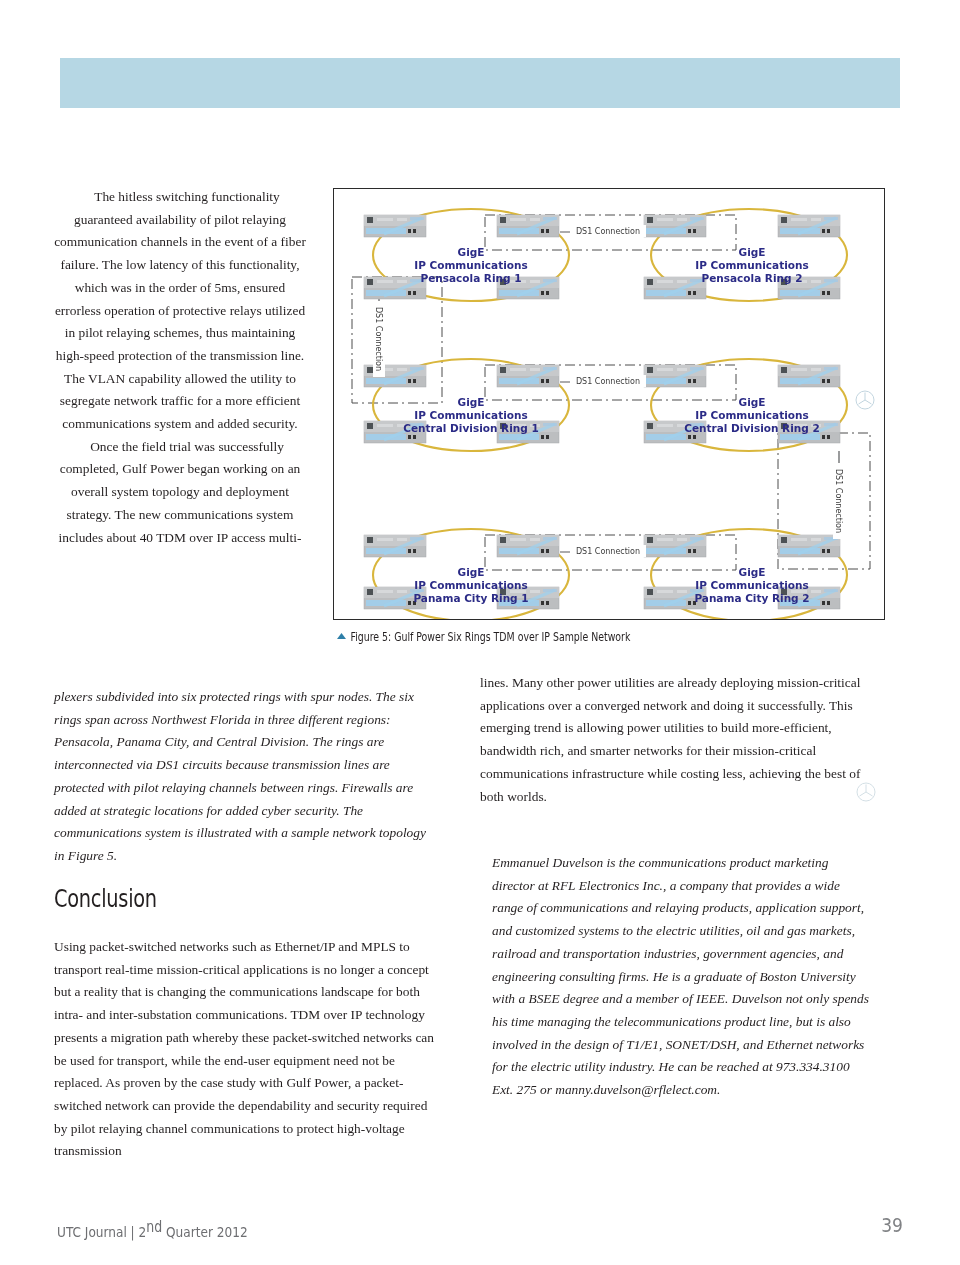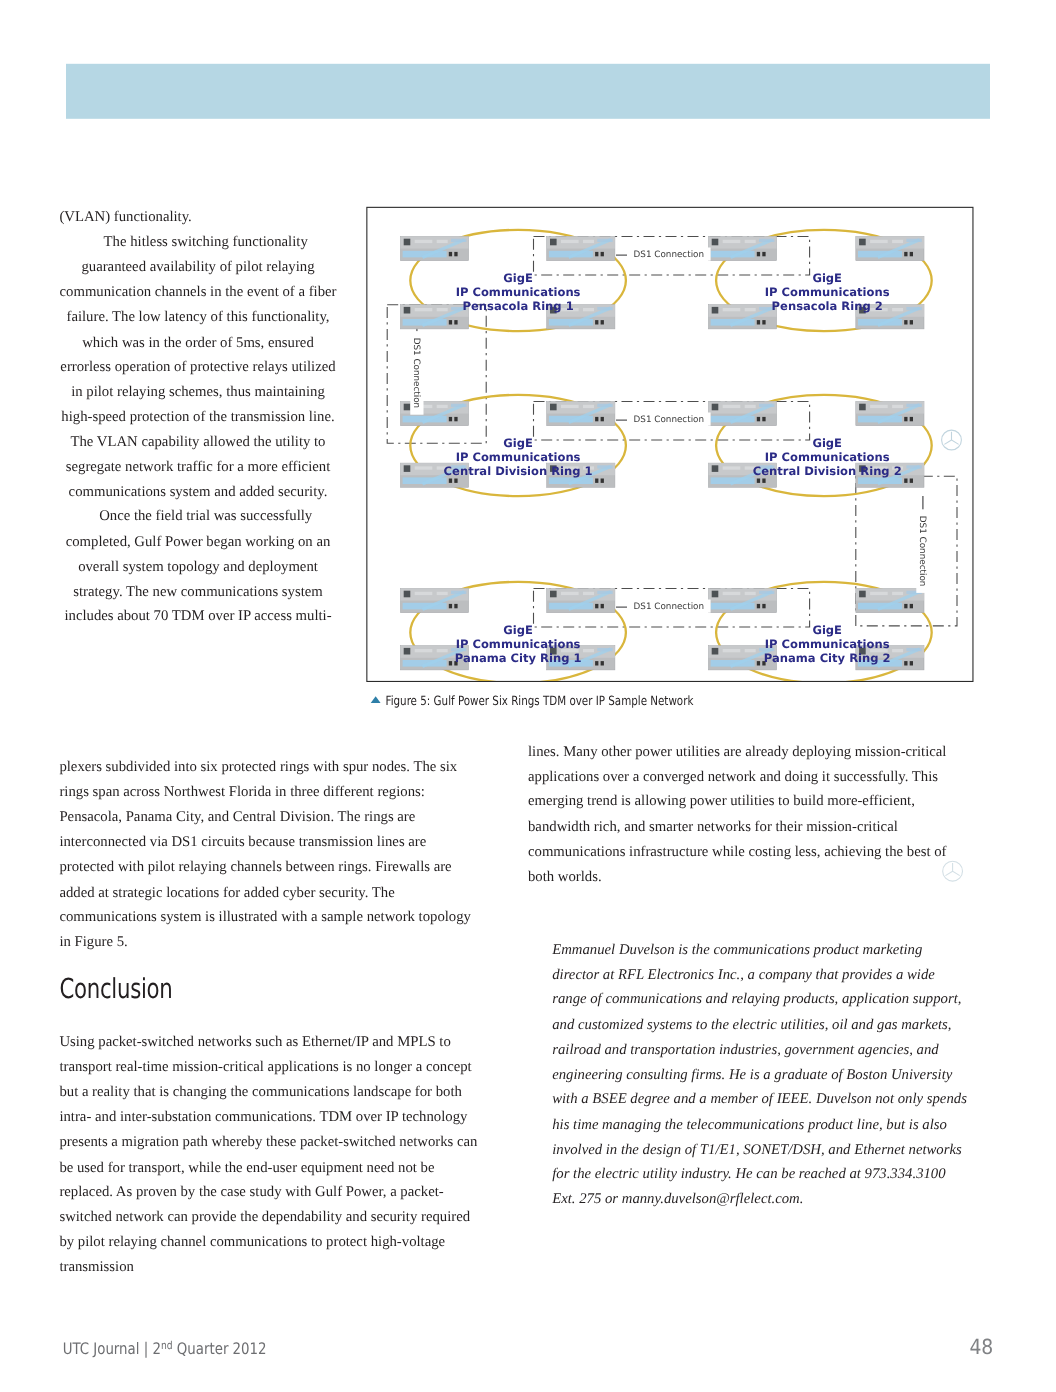--- a/index.html
+++ b/index.html
@@ -25,24 +25,24 @@
     position:absolute;
     font-size:13.4px;
     line-height:22.7px;
     text-align:left;
     color:#231f20;
   }
   .col p{margin:0;}
   .col p.indent{text-indent:14px;text-align:center;}
 
   #col-left-top{left:54px;top:186px;width:252px;}
-  #col-span{left:54px;top:686px;width:382px;}
+  #col-span{left:54px;top:686px;width:382px;font-style:italic;}
   #col-left-bottom{left:54px;top:936px;width:382px;}
   #col-right-top{left:480px;top:672px;width:382px;}
-  #col-right-bio{left:492px;top:852px;width:382px;font-style:italic;margin-left:10px;}
+  #col-right-bio{left:492px;top:852px;width:382px;font-style:italic;}
 
   h2.section-title{
     position:absolute;left:54px;top:884px;
     margin:0;
     font-family:"DejaVu Sans Condensed","Liberation Sans", sans-serif;
     font-size:25px;
     font-weight:400;
     letter-spacing:-0.3px;
     color:#231f20;
     transform:scaleX(0.86);
@@ -80,21 +80,21 @@
 
   
   .footer-left{
     position:absolute;left:57px;top:1218px;
     font-family:"DejaVu Sans Condensed","Liberation Sans", sans-serif;
     font-size:14.5px;color:#6d6e71;
     white-space:nowrap;
     transform:scaleX(0.93);
     transform-origin:left center;
   }
-  .footer-left sup{font-size:10px;vertical-align:5px;}
+  .footer-left sup{font-size:15px;vertical-align:5px;}
   .footer-page{
     position:absolute;right:57px;top:1214px;
     font-family:"DejaVu Sans Condensed","Liberation Sans", sans-serif;
     font-size:19px;color:#808285;
   }
 
   
   .watermark{
     position:absolute;left:856px;top:782px;width:20px;height:20px;
     opacity:.45;
@@ -105,23 +105,22 @@
   }
 </style>
 </head>
 <body>
 
 <div class="page">
 
   <div class="header-band"></div>
 
   <div class="col" id="col-left-top">
-    <p>(VLAN) functionality.</p>
     <p class="indent">The hitless switching functionality guaranteed availability of pilot relaying communication channels in the event of a fiber failure. The low latency of this functionality, which was in the order of 5ms, ensured errorless operation of protective relays utilized in pilot relaying schemes, thus maintaining high-speed protection of the transmission line. The VLAN capability allowed the utility to segregate network traffic for a more efficient communications system and added security.</p>
-    <p class="indent">Once the field trial was successfully completed, Gulf Power began working on an overall system topology and deployment strategy. The new communications system includes about 70 TDM over IP access multi-</p>
+    <p class="indent">Once the field trial was successfully completed, Gulf Power began working on an overall system topology and deployment strategy. The new communications system includes about 40 TDM over IP access multi-</p>
   </div>
 
   <div class="col" id="col-span">
     <p>plexers subdivided into six protected rings with spur nodes. The six rings span across Northwest Florida in three different regions: Pensacola, Panama City, and Central Division. The rings are interconnected via DS1 circuits because transmission lines are protected with pilot relaying channels between rings. Firewalls are added at strategic locations for added cyber security. The communications system is illustrated with a sample network topology in Figure 5.</p>
   </div>
 
   <h2 class="section-title">Conclusion</h2>
 
   <div class="col" id="col-left-bottom">
     <p>Using packet-switched networks such as Ethernet/IP and MPLS to transport real-time mission-critical applications is no longer a concept but a reality that is changing the communications landscape for both intra- and inter-substation communications. TDM over IP technology presents a migration path whereby these packet-switched networks can be used for transport, while the end-user equipment need not be replaced. As proven by the case study with Gulf Power, a packet-switched network can provide the dependability and security required by pilot relaying channel communications to protect high-voltage transmission</p>
@@ -267,15 +266,15 @@
     <circle cx="20" cy="20" r="18" fill="none" stroke="#8fb2c4" stroke-width="2"></circle>
     <path d="M20 5 L20 20 L33 28 M20 20 L7 28" stroke="#8fb2c4" stroke-width="2" fill="none"></path>
   </svg>
 
   <div class="figure-caption">
     <span class="caption-marker"></span><span>Figure 5: Gulf Power Six Rings TDM over IP Sample Network</span>
   </div>
 
   <div class="footer-left"><span>UTC Journal | 2</span><sup>nd</sup><span> Quarter 2012</span></div>
 
-  <div class="footer-page">48</div>
+  <div class="footer-page">39</div>
 
 </div>
 
 </body></html>

